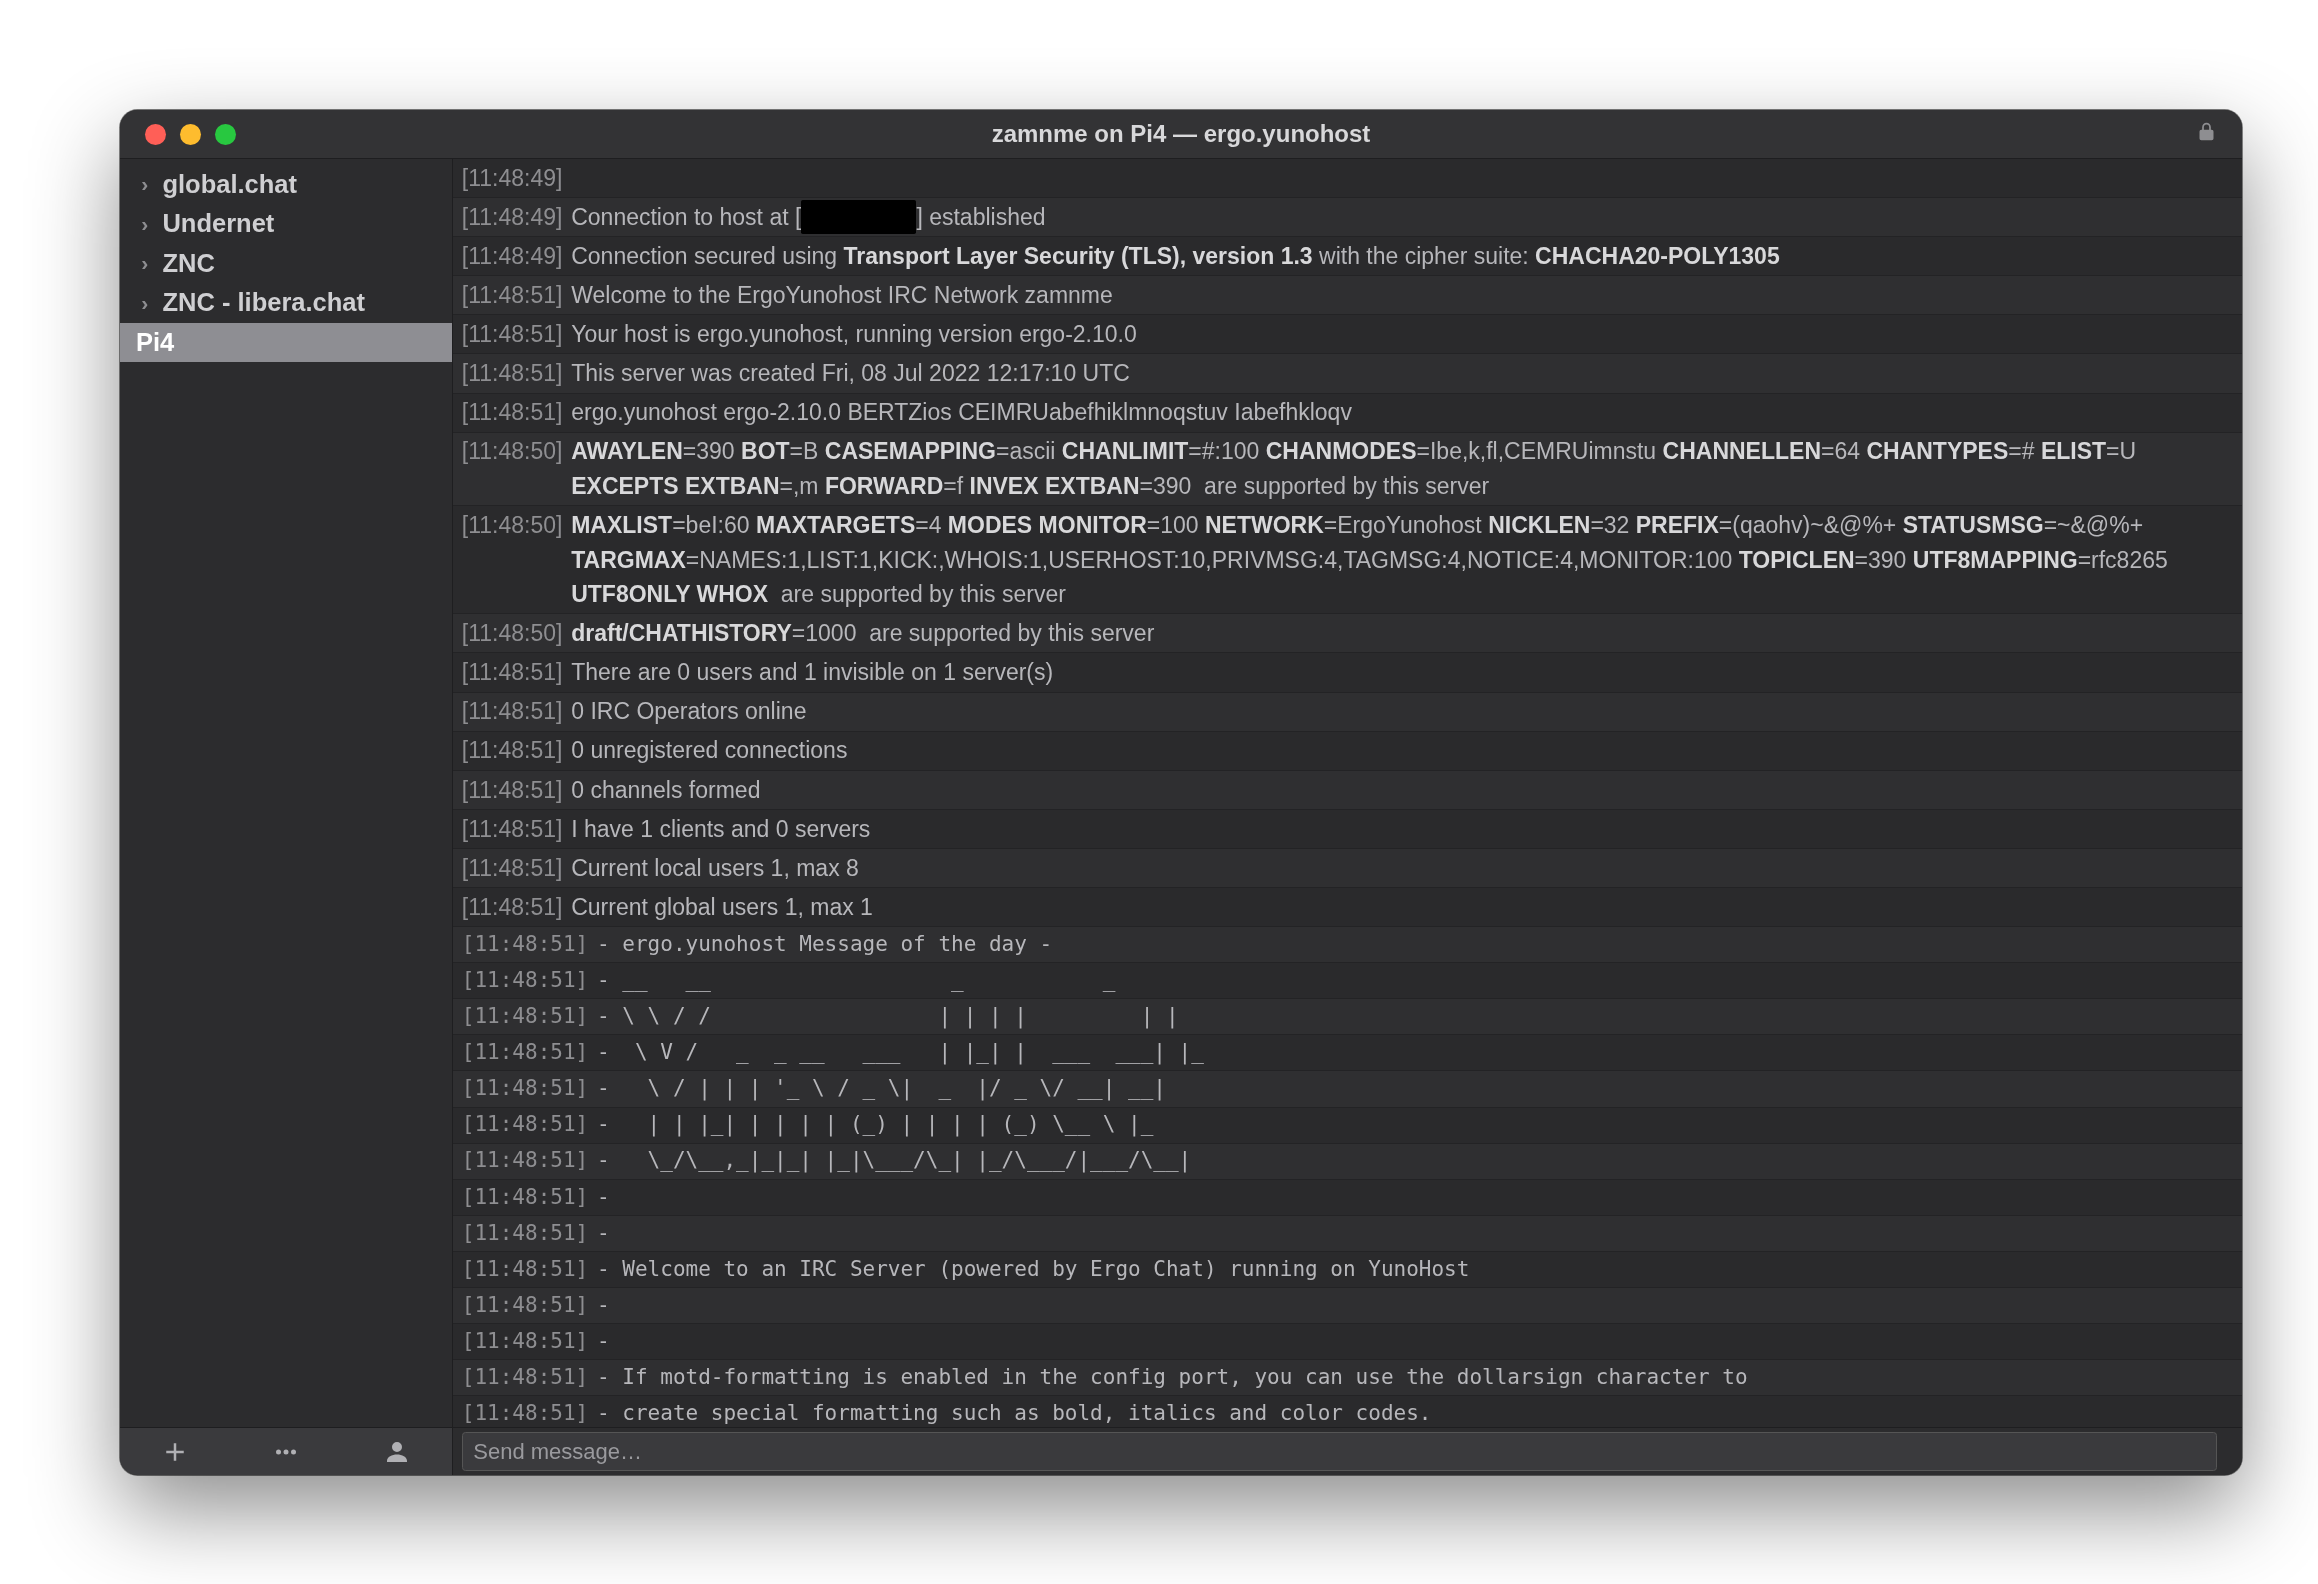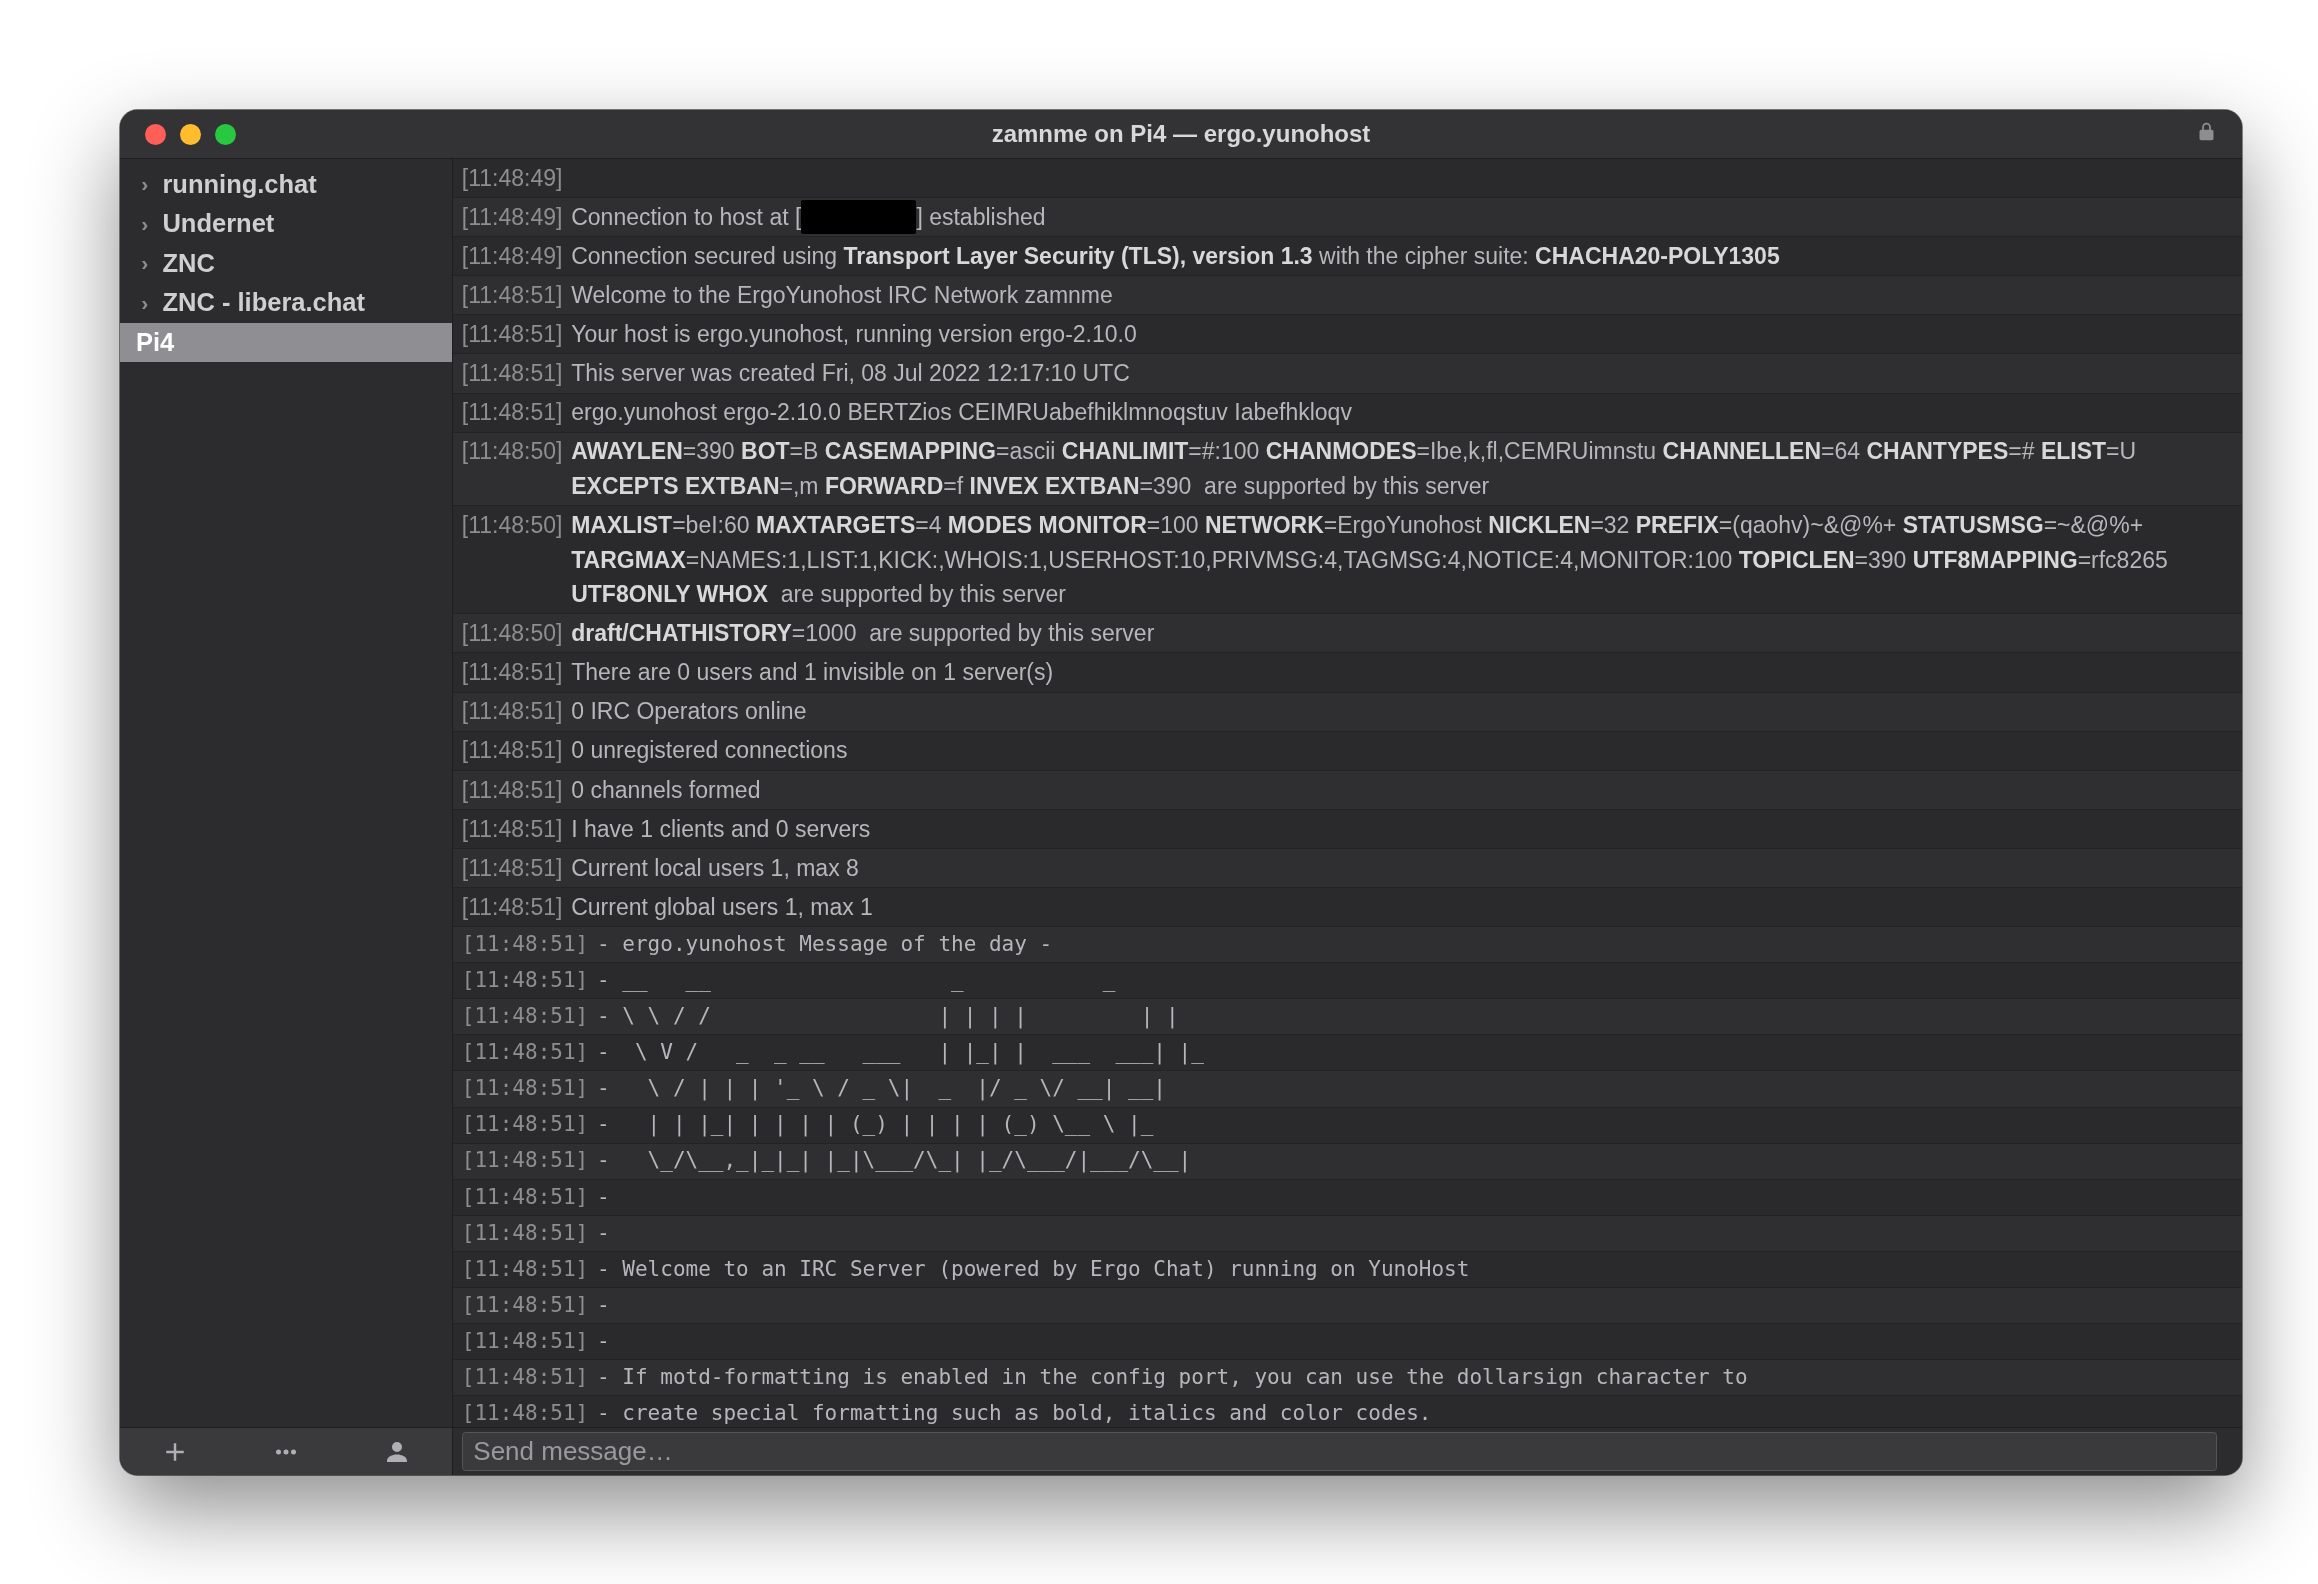--- a/index.html
+++ b/index.html
@@ -54,21 +54,21 @@
   .msg b{color:var(--text-bold);font-weight:700;}
   .mono .msg{font-family:ui-monospace,Menlo,Consolas,monospace;font-size:21px;line-height:1.5;}
   .mono .ts{font-family:ui-monospace,Menlo,Consolas,monospace;font-size:21px;}
   .redact{display:inline-block;background:#000;color:#000;border-radius:1.8px;}
   
   .bottom{display:grid;grid-template-columns:333px 1fr;border-top:0.9px solid #1e1e20;}
   .tools{background:var(--bg-toolbar);display:flex;align-items:center;justify-content:space-around;border-right:0.9px solid #1e1e20;}
   .tool{width:39px;height:39px;display:flex;align-items:center;justify-content:center;color:#b0b0b4;}
   .tool svg{width:30px;height:30px;fill:currentColor;}
   .inputwrap{display:flex;align-items:center;padding:0 24.6px 0 8.8px;background:var(--bg-window);}
-  .input{flex:1;height:33px;background:var(--bg-input);border:0.9px solid #555;border-radius:3.5px;color:#ddd;font-size:26px;padding:1.8px 10.5px;outline:none;}
+  .input{flex:1;height:33px;background:var(--bg-input);border:0.9px solid #555;border-radius:3.5px;color:#ddd;font-size:22px;padding:1.8px 10.5px;outline:none;}
   .input::placeholder{color:#9a9a9e;}
 </style>
 </head>
 <body>
 
 <div class="stage">
   <div class="window">
 
     <div class="titlebar">
       <div class="traffic">
@@ -83,21 +83,21 @@
           </svg>
       </div>
     </div>
 
     <div class="body">
 
       <div class="sidebar">
         <div id="sb-list">
             <div class="sb-item">
               <span class="chev">›</span>
-              <span class="label">running.chat</span>
+              <span class="label">global.chat</span>
             </div>
             <div class="sb-item">
               <span class="chev">›</span>
               <span class="label">Undernet</span>
             </div>
             <div class="sb-item">
               <span class="chev">›</span>
               <span class="label">ZNC</span>
             </div>
             <div class="sb-item">

